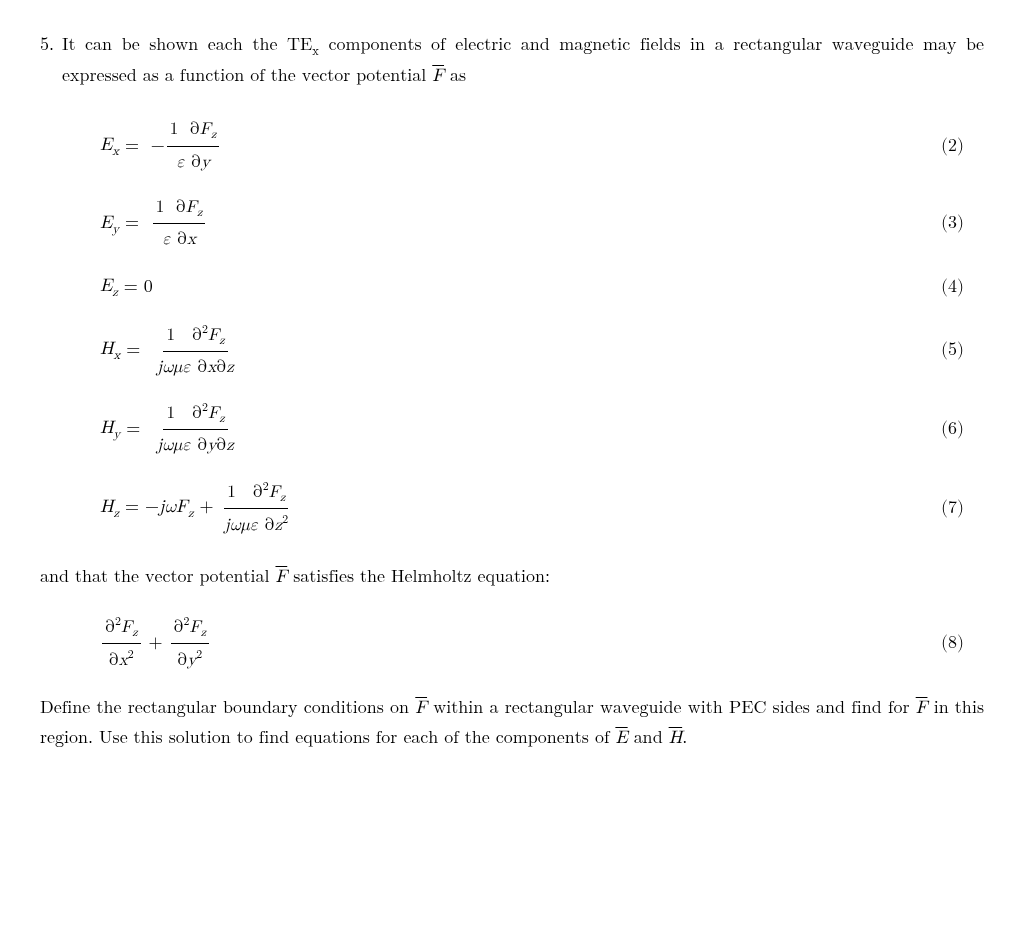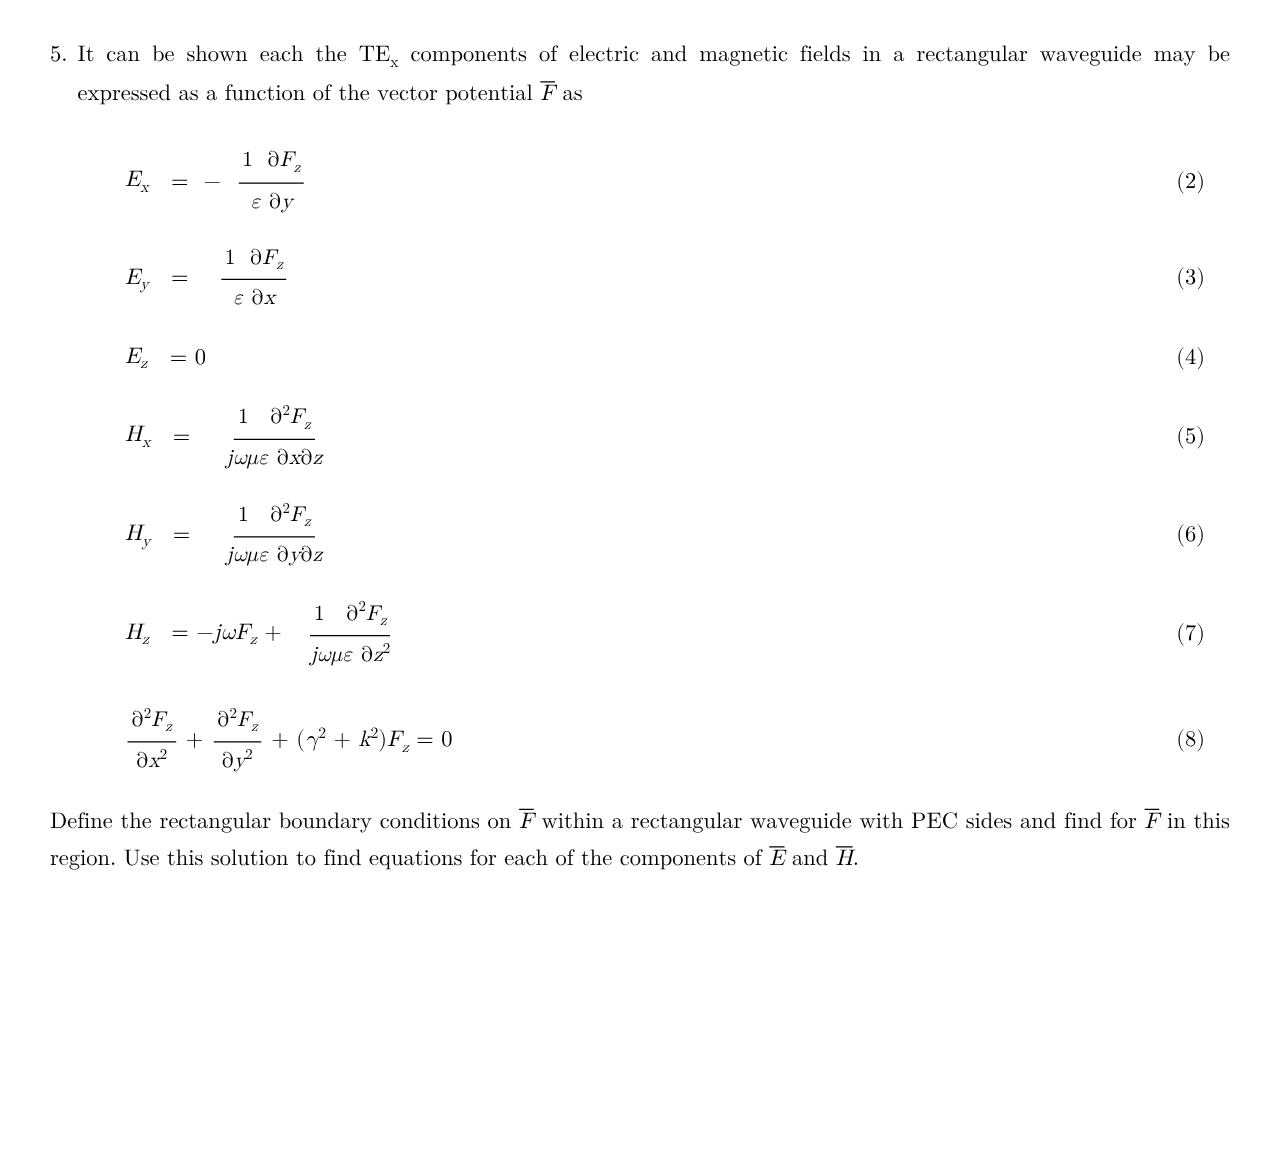--- a/index.html
+++ b/index.html
@@ -42,21 +42,20 @@
       align-items: center;
       width: 100%;
       justify-content: center;
     }
     .eq-content {
       display: flex;
       align-items: center;
       min-width: 340px;
       justify-content: flex-start;
       padding-left: 60px;
-      gap: 12px;
     }
     .eq-number {
       margin-left: auto;
       padding-right: 20px;
       font-size: 18px;
       min-width: 60px;
       text-align: right;
     }
     .math {
       font-style: italic;
@@ -206,33 +205,37 @@
         <span class="frac">
           <span class="num">1 &nbsp;&nbsp;<span class="partial">∂</span><sup>2</sup><i>F</i><sub><i>z</i></sub></span>
           <span class="den"><i>jωμε</i>&nbsp;<span class="partial">∂</span><i>z</i><sup>2</sup></span>
         </span>
       </div>
       <div class="eq-number">(7)</div>
     </div>
 
   </div>
 
+  <div class="between-text">
+    <span>and that the vector potential</span>
+    <span> <span class="overline-char">F</span></span>
+    <span>satisfies the Helmholtz equation:</span>
+  </div>
 
   <div class="helmholtz-block">
     <div class="helmholtz-content">
       <span class="frac">
         <span class="num"><span class="partial">∂</span><sup>2</sup><i>F</i><sub><i>z</i></sub></span>
         <span class="den"><span class="partial">∂</span><i>x</i><sup>2</sup></span>
       </span>
       <span>&nbsp;+&nbsp;</span>
       <span class="frac">
         <span class="num"><span class="partial">∂</span><sup>2</sup><i>F</i><sub><i>z</i></sub></span>
         <span class="den"><span class="partial">∂</span><i>y</i><sup>2</sup></span>
       </span>
-      <span>&nbsp;+ (<i>γ</i><sup>2</sup> + <i>k</i><sup>2</sup>)<i>F</i><sub><i>z</i></sub> = 0</span>
     </div>
     <div class="eq-number">(8)</div>
   </div>
 
   <div class="closing-text">
     <span>Define the rectangular boundary conditions on</span>
     <span> <span class="overline-char">F</span></span>
     <span>within a rectangular waveguide with PEC sides and find for</span>
     <span> <span class="overline-char">F</span></span>
     <span>in this region.  Use this solution to find equations for each of the components of</span>

